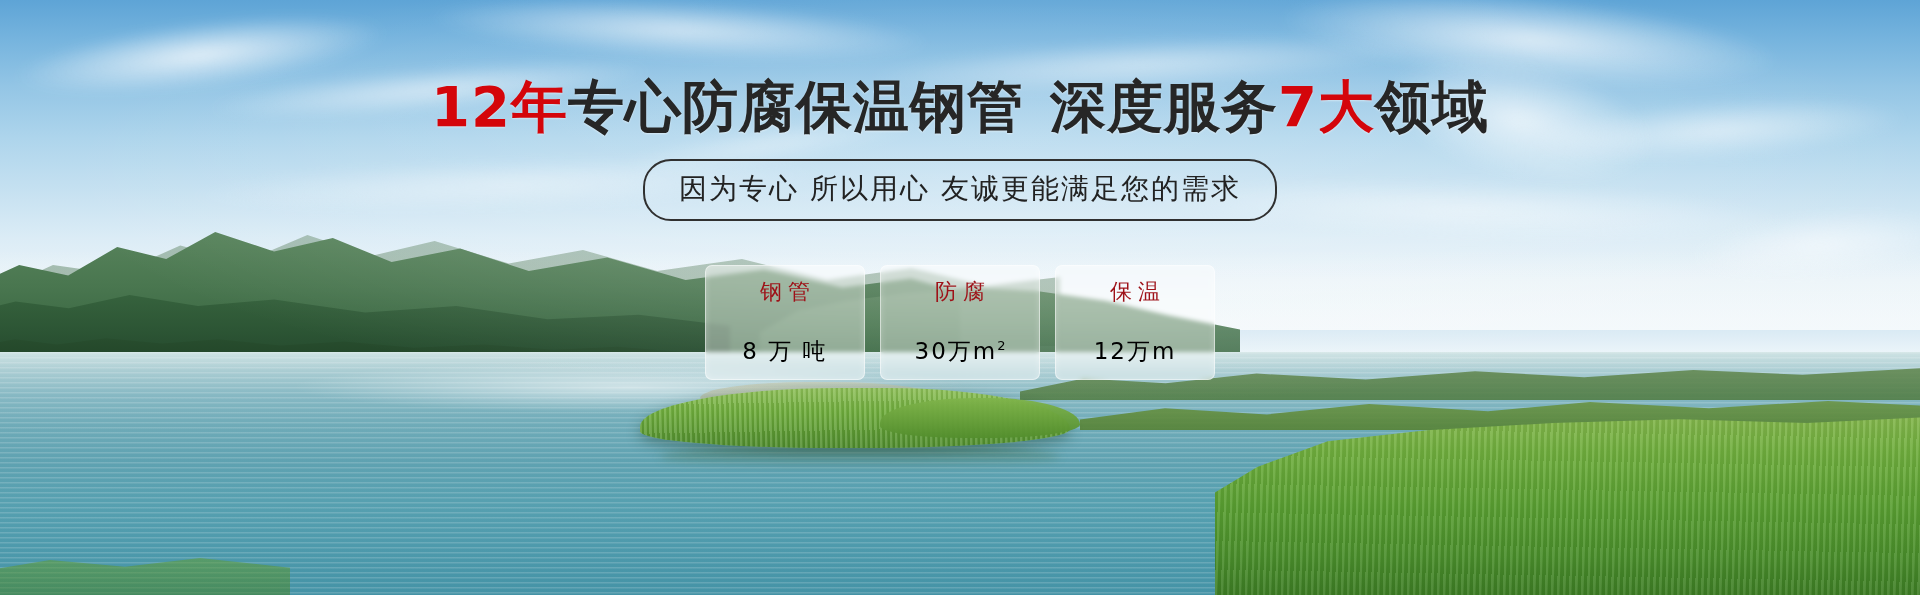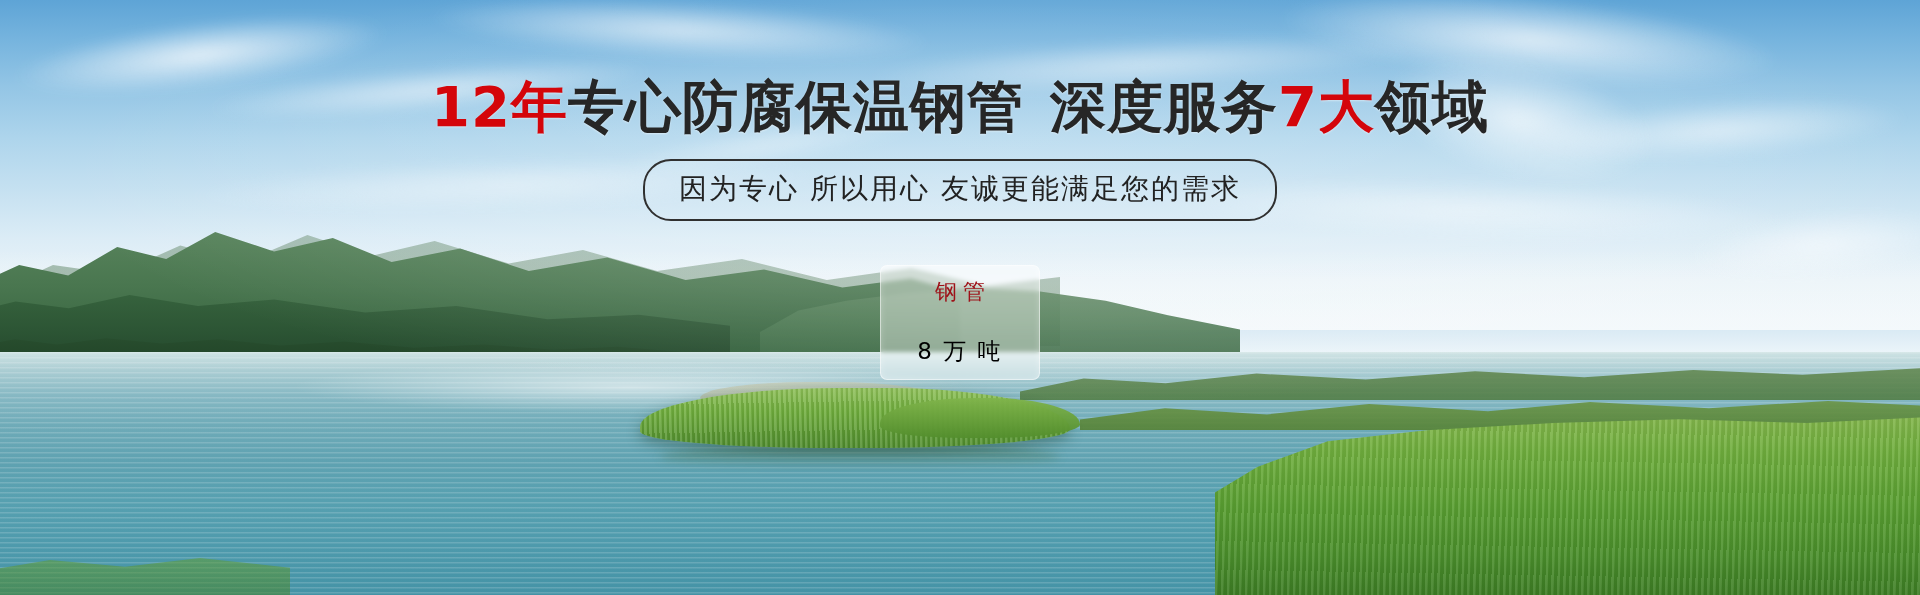--- a/index.html
+++ b/index.html
@@ -320,17 +320,25 @@
 
     <div class="subtitle">因为专心 所以用心  友诚更能满足您的需求</div>
 
     <div class="cards">
 
       <div class="card">
         <div class="card-label">钢管</div>
         <div class="card-value"><span>8 万 吨</span></div>
       </div>
 
-
+      <div class="card">
+        <div class="card-label">防腐</div>
+        <div class="card-value"><span>30万m</span><sup>2</sup></div>
+      </div>
+
+      <div class="card">
+        <div class="card-label">保温</div>
+        <div class="card-value"><span>12万m</span></div>
+      </div>
 
     </div>
   </div>
 </div>
 
 </body></html>

